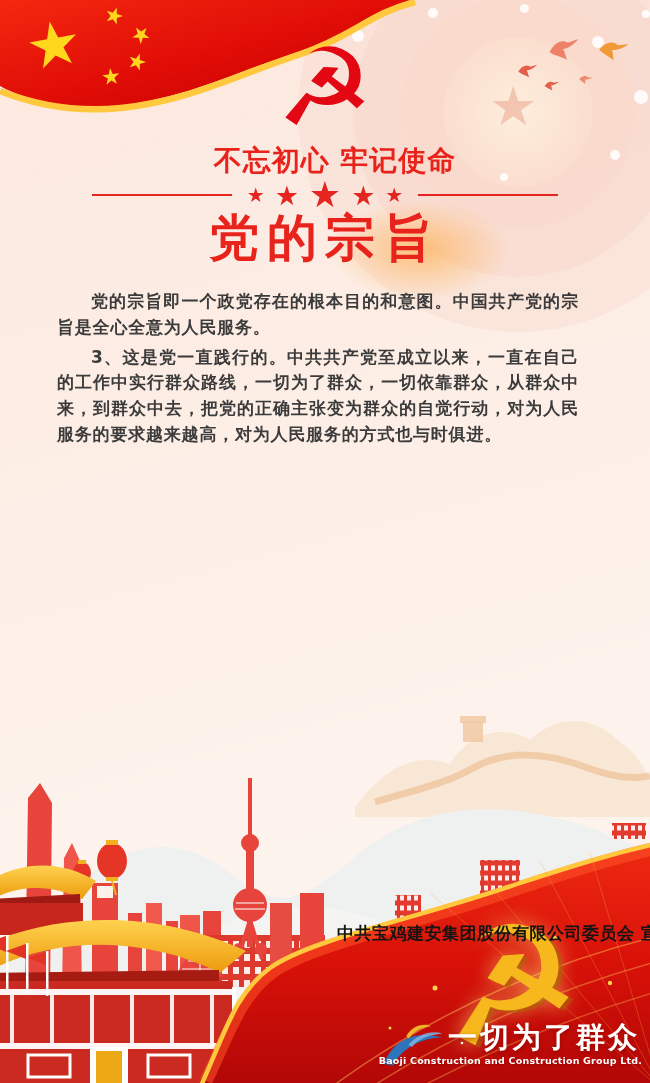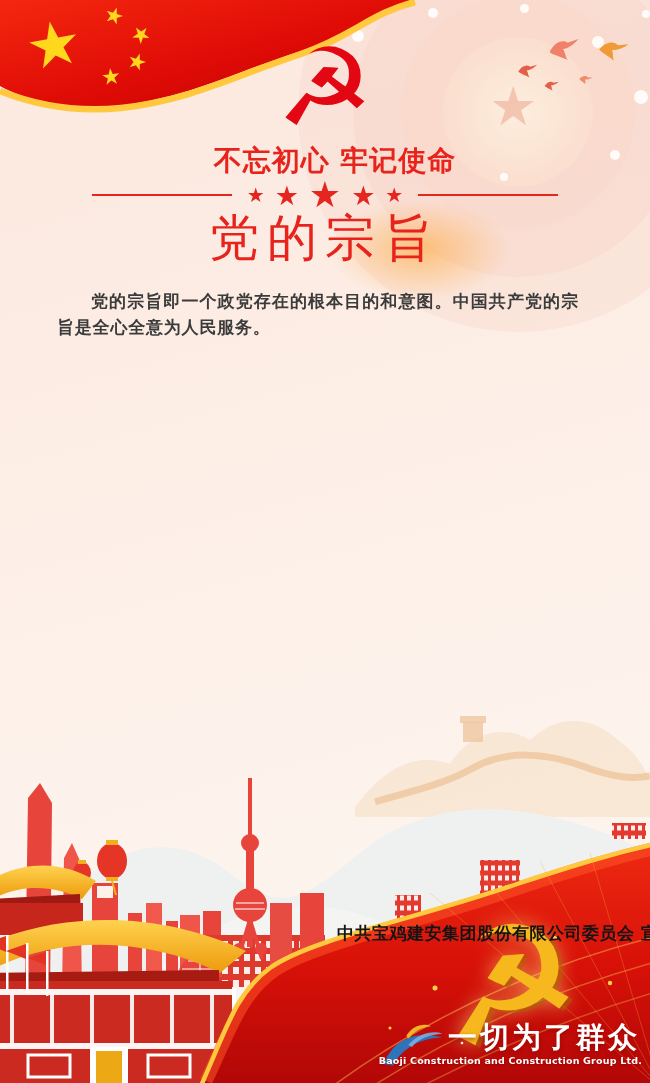--- a/index.html
+++ b/index.html
@@ -24,21 +24,21 @@
     color:#e30613;z-index:3;font-weight:700;}
   .slogan{position:absolute;left:0;right:0;top:142px;text-align:center;font-size:28px;font-weight:900;
     color:#e8231c;letter-spacing:1px;z-index:3;padding-left:20px;}
   .divider{position:absolute;left:92px;right:92px;top:178px;height:34px;display:flex;align-items:center;z-index:3;}
   .divider .dl{flex:1;height:2.5px;background:#e52620;}
   .divider .stars{display:flex;align-items:center;margin:0 10px;color:#e52620;line-height:1;}
   .divider .stars span{margin:0 5px;}
   .st-s{font-size:20px;} .st-m{font-size:27px;} .st-l{font-size:36px;}
   .title-glow{position:absolute;left:330px;top:200px;width:180px;height:100px;z-index:2;
     background:radial-gradient(closest-side,rgba(255,163,45,.55),rgba(255,163,45,0));}
-  .title{position:absolute;left:0;right:0;top:205px;text-align:center;font-size:50px;font-weight:400;
+  .title{position:absolute;left:0;right:0;top:205px;text-align:center;font-size:50px;font-weight:700;
     color:#e8231c;letter-spacing:8px;z-index:3;}
   
   .body-text{position:absolute;left:57px;right:55px;top:289px;z-index:3;color:#3b3b3b;
     font-size:17px;line-height:25.8px;font-weight:600;letter-spacing:.8px;text-align:justify;}
   .body-text p{margin:0 16px 4px 0;text-indent:2em;}
   
   .greatwall{position:absolute;left:355px;top:672px;z-index:0;}
   
   .scene{position:absolute;left:0;top:743px;z-index:2;}
   .gold-emblem{position:absolute;left:438px;top:906px;font-size:158px;line-height:1;color:#f6b81c;
@@ -121,20 +121,21 @@
       <span class="st-s">★</span>
     </span>
     <span class="dl"></span>
   </div>
 
   <div class="title-glow"></div>
   <div class="title">党的宗旨</div>
 
   <div class="body-text">
     <p>党的宗旨即一个政党存在的根本目的和意图。中国共产党的宗旨是全心全意为人民服务。</p>
+    <p>3、这是党一直践行的。中共共产党至成立以来，一直在自己的工作中实行群众路线，一切为了群众，一切依靠群众，从群众中来，到群众中去，把党的正确主张变为群众的自觉行动，对为人民服务的要求越来越高，对为人民服务的方式也与时俱进。</p>
   </div>
 
   <svg class="greatwall" width="295" height="145" viewBox="0 0 295 145">
     <path fill="#f6dcc0" opacity=".5" d="M0 135 C30 95 60 80 95 92 C115 60 150 52 175 68 C205 40 240 45 265 70 C280 80 290 95 295 110 L295 145 L0 145 Z"></path>
     <path fill="none" stroke="#eec39a" stroke-width="7" opacity=".75" d="M20 130 C60 118 90 112 118 96 C150 78 190 80 230 95 C255 104 275 108 295 104"></path>
     <rect x="108" y="50" width="20" height="20" fill="#eec39a" opacity=".75"></rect>
     <rect x="105" y="44" width="26" height="7" fill="#eec39a" opacity=".75"></rect>
   </svg>
 
   <svg class="scene" width="650" height="340" viewBox="0 0 650 340">

